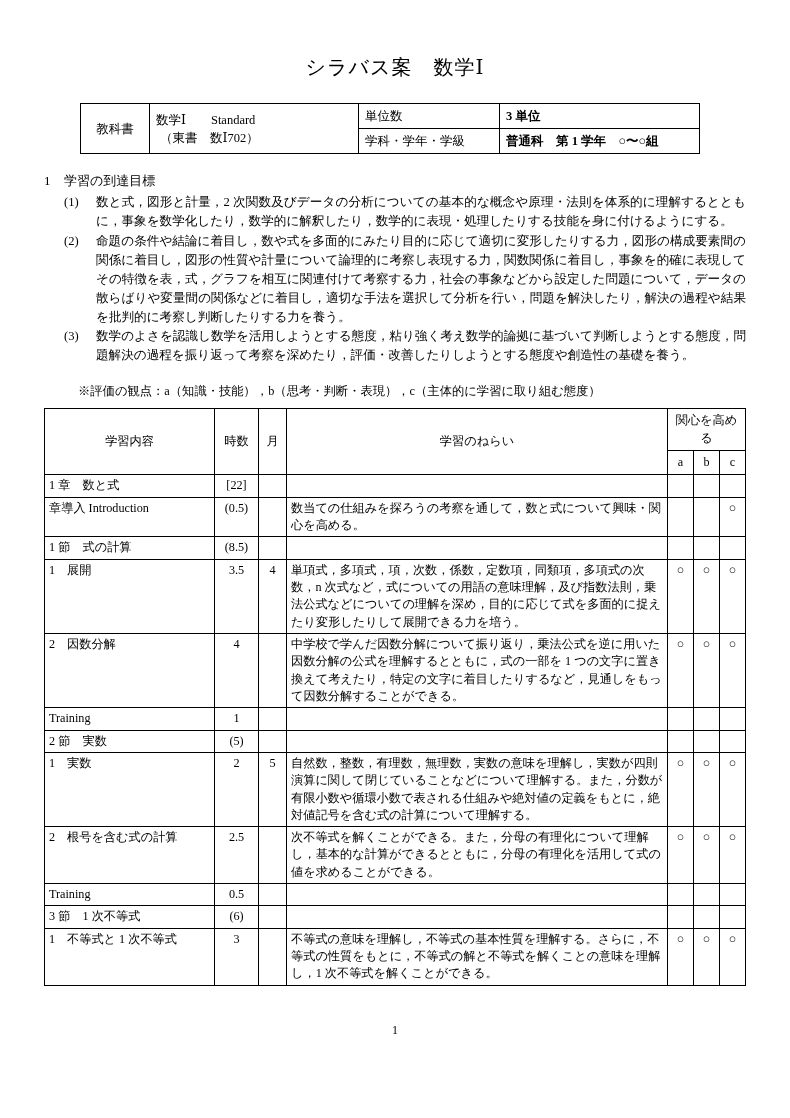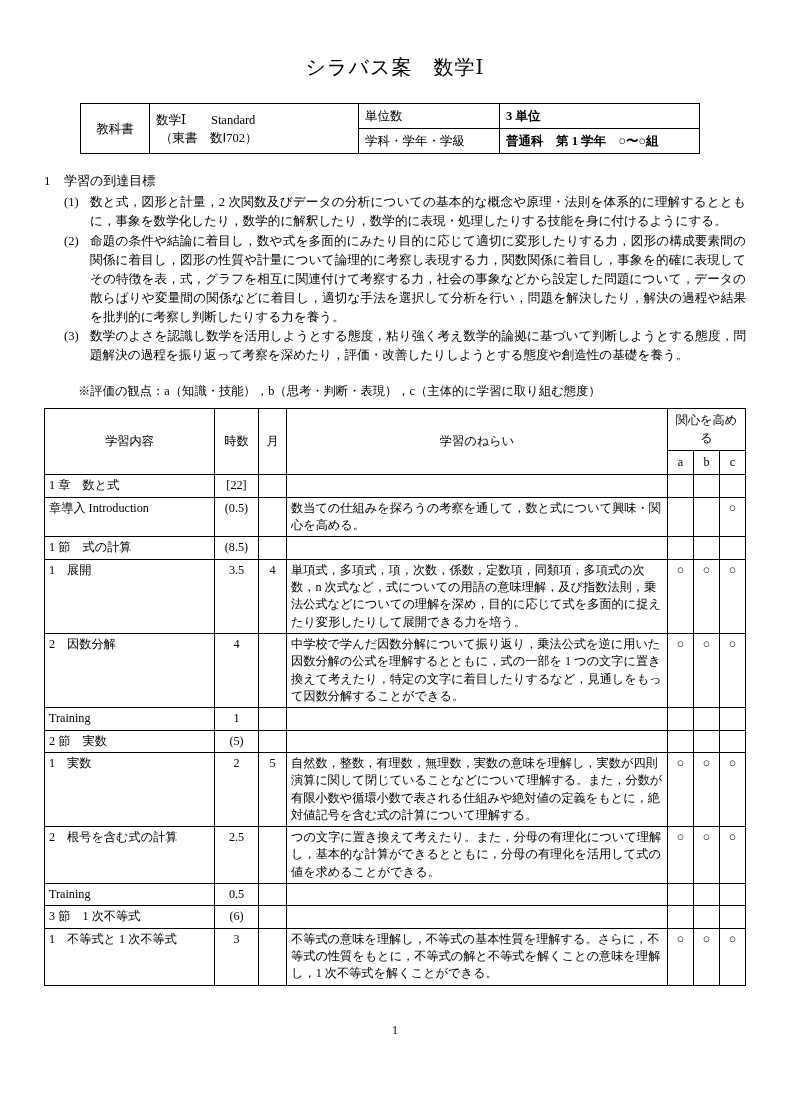--- a/index.html
+++ b/index.html
@@ -56,21 +56,21 @@
   .info-table .k2 {
     width: 128px;
     white-space: nowrap;
     margin-left: 13px;
   }
   .info-table .v2 {
     white-space: nowrap;
     font-weight: bold;
   }
   .tb-line1 { display:block; }
-  .tb-line2 { display:block; padding-left: 4px; font-family: Liberation Serif, serif; }
+  .tb-line2 { display:block; padding-left: 4px; }
 
   
   .section {
     margin-top: 18px;
   }
   .section-head {
     font-size: 13px;
     margin-bottom: 3px;
   }
   .section-head .num {
@@ -91,20 +91,21 @@
     display: flex;
     margin-top: 1px;
   }
   .list-item .mk {
     width: 26px;
     flex: 0 0 26px;
   }
   .list-item .tx {
     flex: 1;
     text-align: justify;
+    margin-left: 6px;
   }
   .note-line {
     font-size: 12.3px;
     margin-left: 34px;
     margin-top: 2px;
   }
 
   
   .plan-wrap {
     margin-top: 8px;
@@ -289,21 +290,21 @@
           <td class="c-month">5</td>
           <td>自然数，整数，有理数，無理数，実数の意味を理解し，実数が四則演算に関して閉じていることなどについて理解する。また，分数が有限小数や循環小数で表される仕組みや絶対値の定義をもとに，絶対値記号を含む式の計算について理解する。</td>
           <td class="mark">○</td>
           <td class="mark">○</td>
           <td class="mark">○</td>
         </tr>
         <tr>
           <td><span class="num-cell">2</span><span>根号を含む式の計算</span></td>
           <td class="c-hours">2.5</td>
           <td class="c-month"></td>
-          <td>つの文字に置き換えて考えたり。また，分母の有理化について理解し，基本的な計算ができるとともに，分母の有理化を活用して式の値を求めることができる。</td>
+          <td>次不等式を解くことができる。また，分母の有理化について理解し，基本的な計算ができるとともに，分母の有理化を活用して式の値を求めることができる。</td>
           <td class="mark">○</td>
           <td class="mark">○</td>
           <td class="mark">○</td>
         </tr>
         <tr>
           <td>Training</td>
           <td class="c-hours">0.5</td>
           <td class="c-month"></td>
           <td></td>
           <td class="mark"></td>

